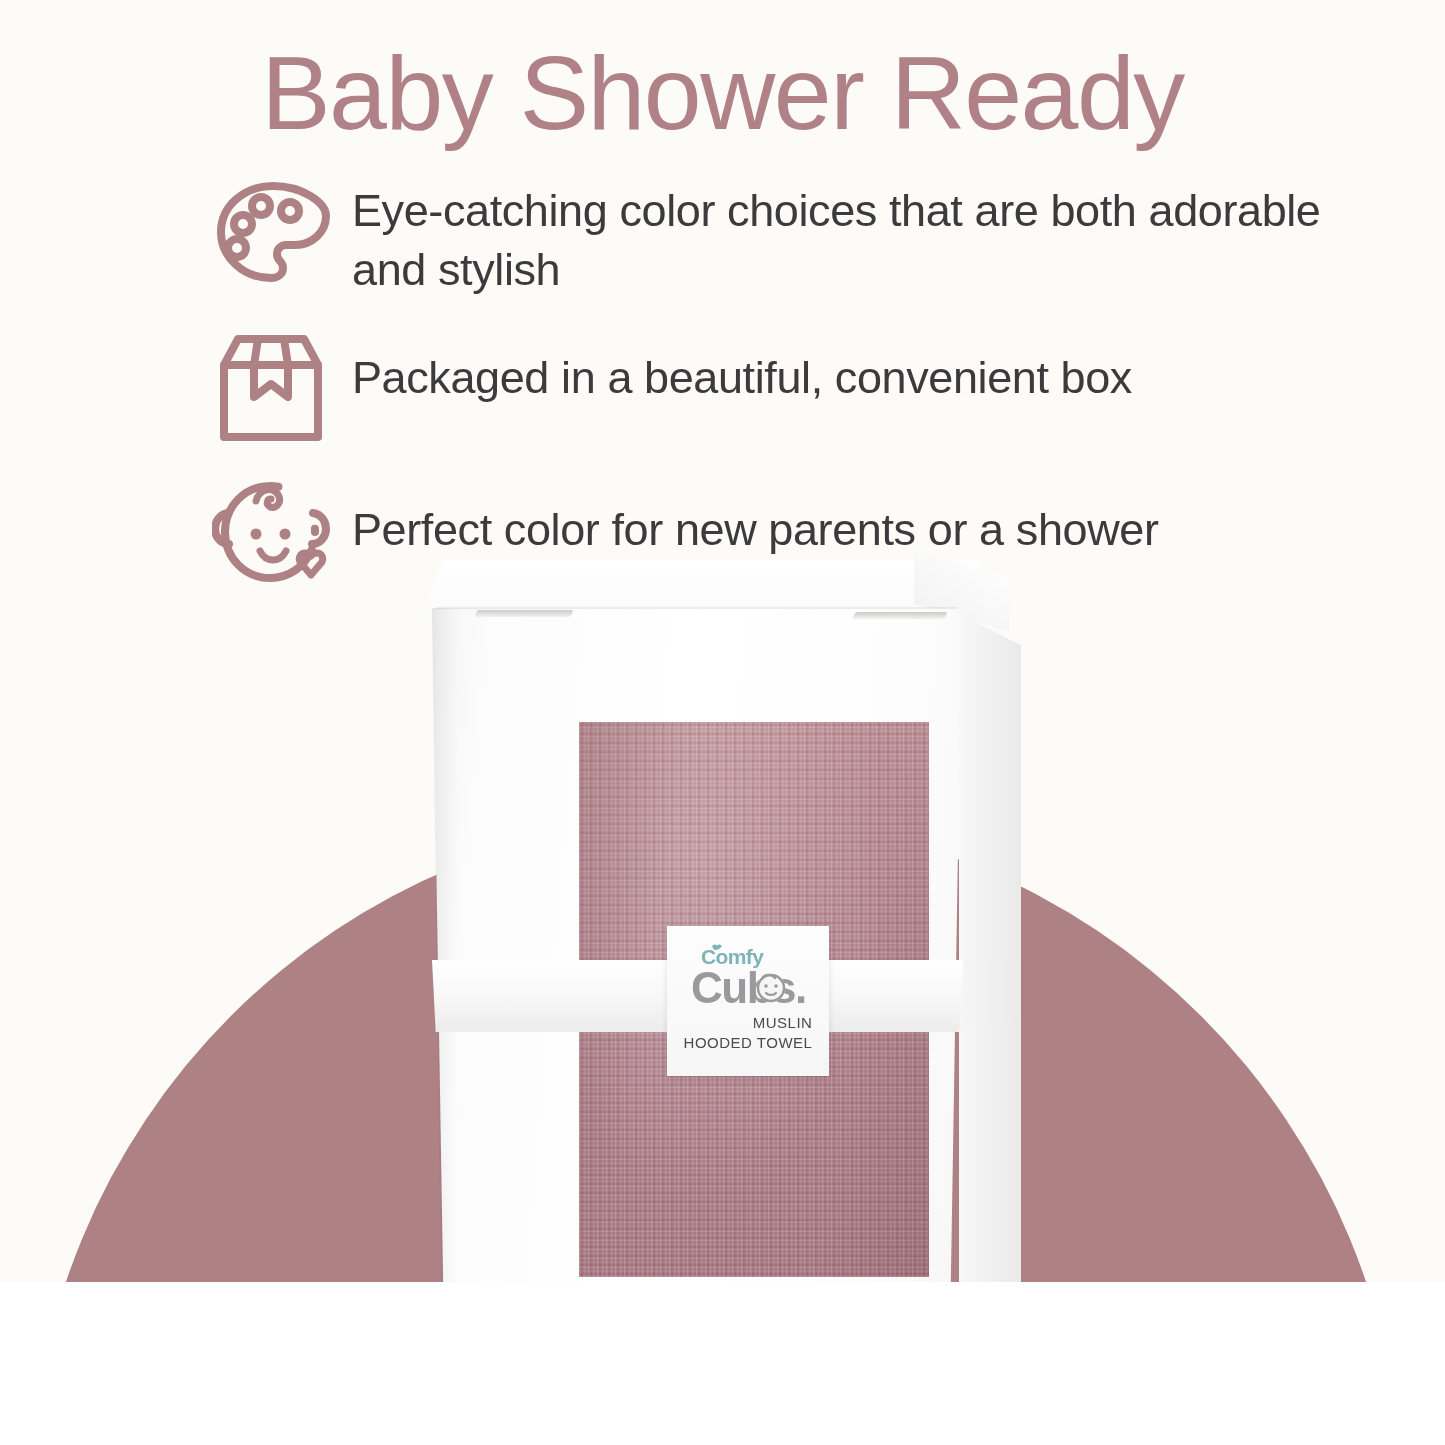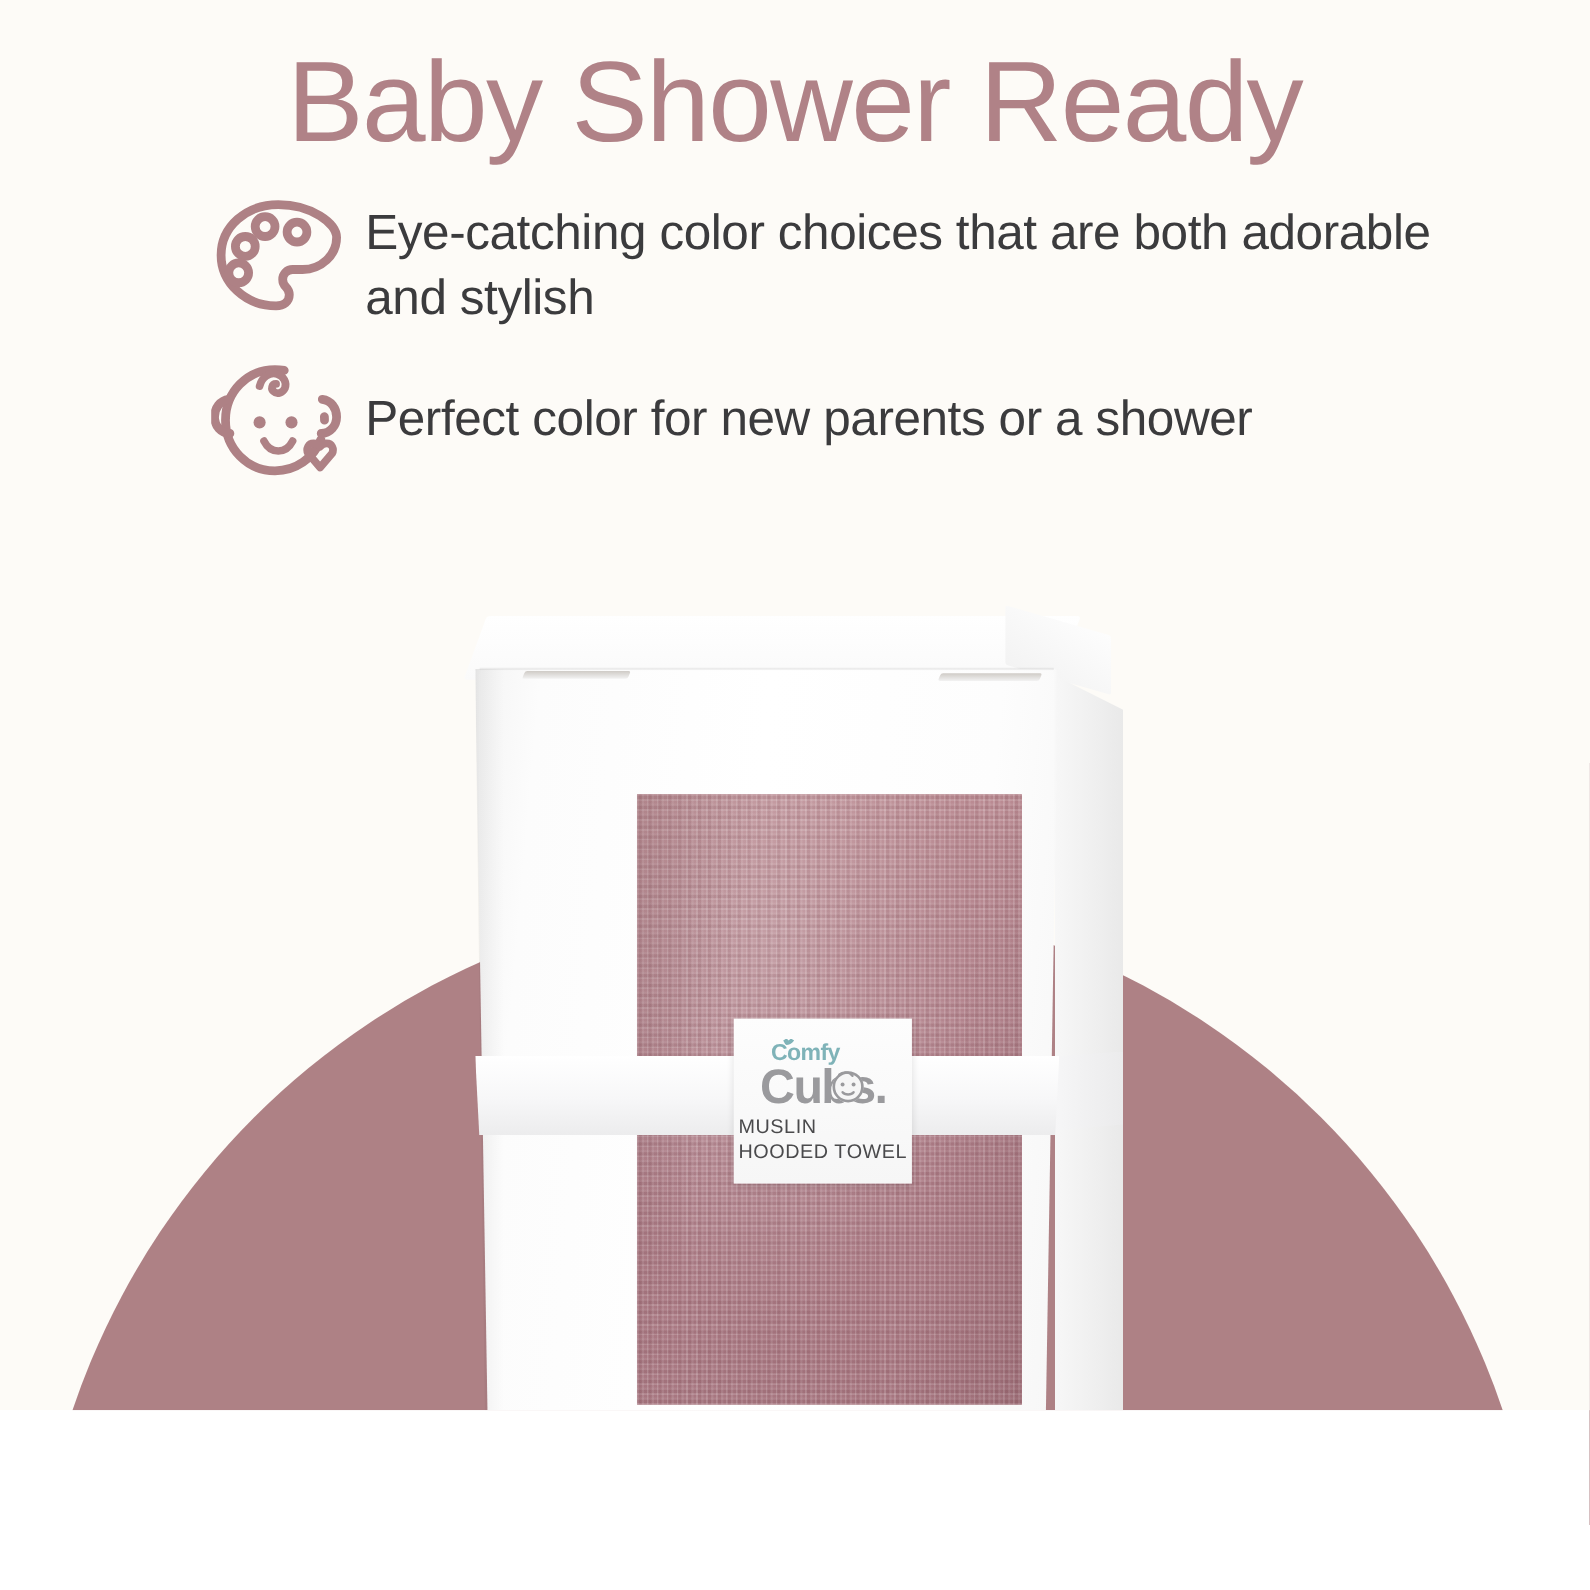--- a/index.html
+++ b/index.html
@@ -42,21 +42,21 @@
     line-height: 1.06;
     letter-spacing: -1.5px;
     font-weight: 400;
     color: #b08287;
     white-space: nowrap;
   }
 
   
   #features {
     position: absolute;
-    left: 192px;
+    left: 212px;
     top: 176px;
     width: 1120px;
   }
   .feature-row {
     display: flex;
     align-items: flex-start;
     margin-bottom: 16px;
   }
   .feature-row.row-0 { margin-bottom: 22px; }
   .feature-row.row-1 { margin-bottom: 26px; }
@@ -228,22 +228,22 @@
     display: flex;
     flex-direction: column;
     align-items: center;
     justify-content: flex-start;
     padding-top: 15px;
     box-sizing: border-box;
   }
   #brand-logo { width: 146px; height: 68px; }
   #label-sub {
     margin-top: 4px;
-    text-align: left;
-    font-size: 18px;
+    text-align: right;
+    font-size: 15px;
     line-height: 1.30;
     letter-spacing: 0.5px;
     color: #4a4a4c;
     font-weight: 400;
   }
 
   
   #box-shadow {
     position: absolute;
     left: 452px;
@@ -272,20 +272,30 @@
           <path d="M61 6C32 6 9 26 9 52c0 25 22 46 50 46 7 0 12-4 12-10 0-3-1-5-3-7-2-2-3-4-3-7 0-5 4-9 9-9h9c17 0 31-13 31-29C114 23 91 6 61 6Z" stroke="#ae8185" stroke-width="8" stroke-linejoin="round" fill="none"></path>
           <circle cx="49" cy="26" r="9" stroke="#ae8185" stroke-width="8" fill="none"></circle>
           <circle cx="78" cy="31" r="9" stroke="#ae8185" stroke-width="8" fill="none"></circle>
           <circle cx="31" cy="44" r="9" stroke="#ae8185" stroke-width="8" fill="none"></circle>
           <circle cx="25" cy="68" r="9" stroke="#ae8185" stroke-width="8" fill="none"></circle>
         </svg>
       </div>
       <div class="feature-text">Eye-catching color choices that are both adorable and stylish</div>
     </div>
 
+    <div class="feature-row row-1">
+      <div class="feature-icon">
+        <svg width="118" height="112" viewBox="0 0 118 112" fill="none" xmlns="http://www.w3.org/2000/svg">
+          <path d="M12 32 L26 6 H92 L106 32" stroke="#ae8185" stroke-width="8" stroke-linejoin="round" fill="none"></path>
+          <rect x="12" y="32" width="94" height="72" stroke="#ae8185" stroke-width="8" stroke-linejoin="round" fill="none"></rect>
+          <path d="M46 6 L42 32 v32 l17-13 17 13 V32 L72 6" stroke="#ae8185" stroke-width="8" stroke-linejoin="round" fill="none"></path>
+        </svg>
+      </div>
+      <div class="feature-text">Packaged in a beautiful, convenient box</div>
+    </div>
 
     <div class="feature-row row-2">
       <div class="feature-icon">
         <svg width="132" height="116" viewBox="0 0 132 116" fill="none" xmlns="http://www.w3.org/2000/svg">
           <path d="M103 55c0 26-20 46-45 46S13 81 13 55 33 9 58 9s45 20 45 46Z" stroke="#ae8185" stroke-width="8" fill="none" stroke-linecap="round" stroke-dasharray="205 60" stroke-dashoffset="-18"></path>
           <path d="M16 36c-8 1-13 8-13 16s6 15 14 15" stroke="#ae8185" stroke-width="8" fill="none" stroke-linecap="round"></path>
           <path d="M101 36c8 1 13 8 13 16s-6 15-14 15" stroke="#ae8185" stroke-width="8" fill="none" stroke-linecap="round"></path>
           <path d="M44 24c2-8 9-13 16-11 6 2 9 8 7 13-2 4-7 6-10 3-3-2-2-7 2-7" stroke="#ae8185" stroke-width="7" fill="none" stroke-linecap="round"></path>
           <circle cx="44" cy="57" r="5.5" fill="#ae8185"></circle>
           <circle cx="73" cy="57" r="5.5" fill="#ae8185"></circle>

